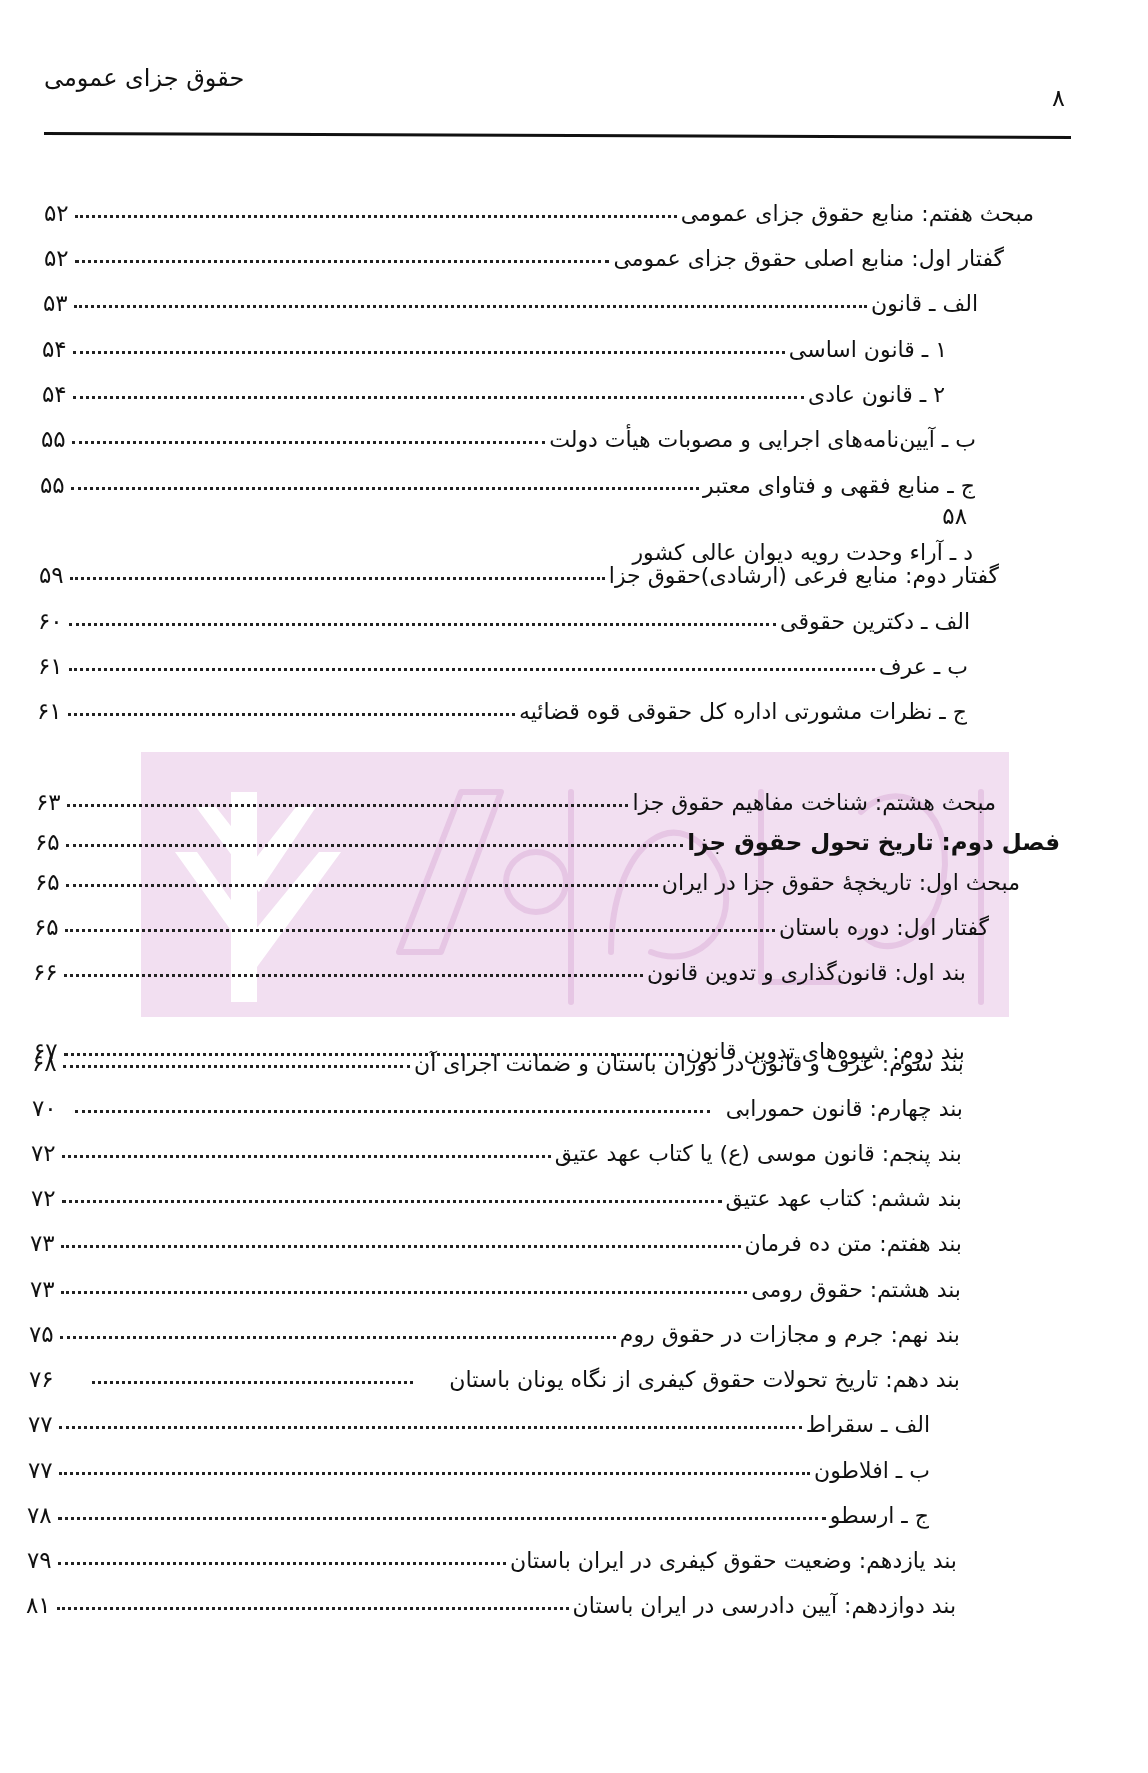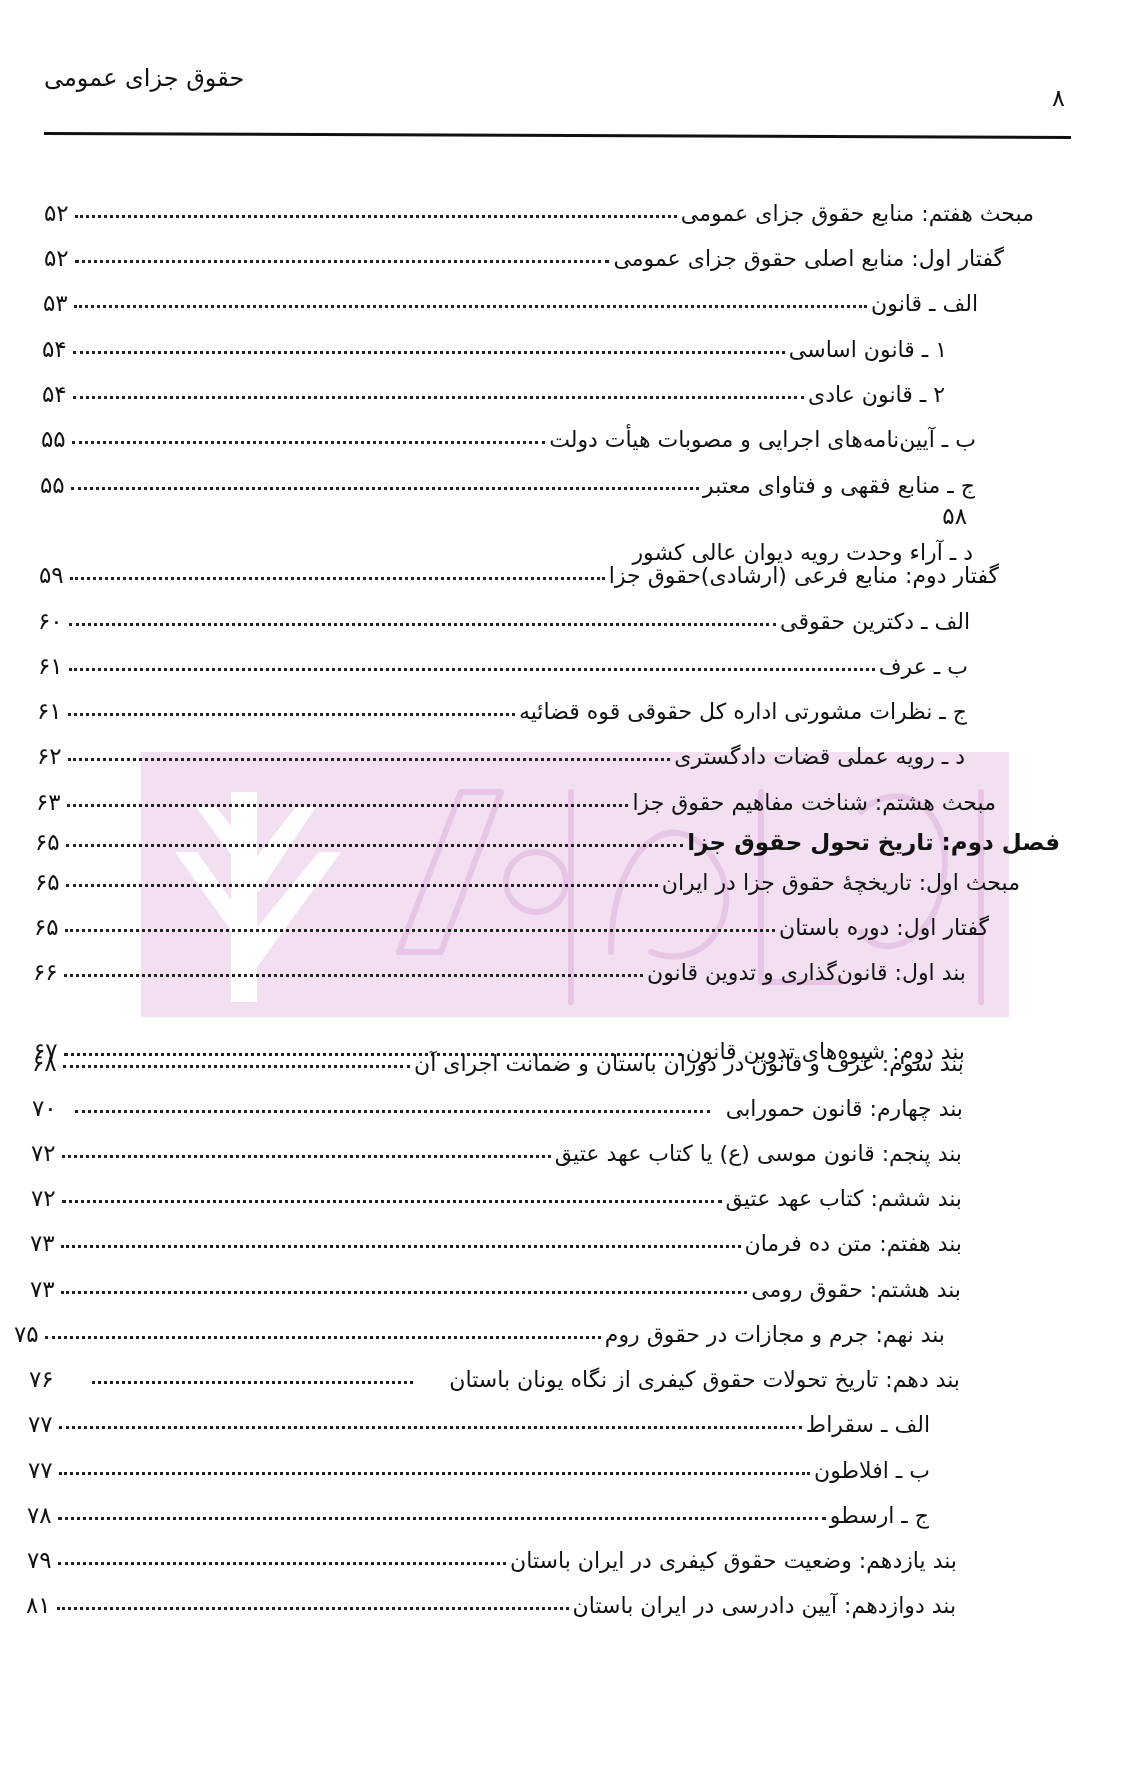--- a/index.html
+++ b/index.html
@@ -111,25 +111,20 @@
     <div class="row" style="top:639px;left:38px;width:930px;">
       <span class="num">۶۱</span>
       <span class="dots"></span>
       <span class="label">ب ـ عرف</span>
     </div>
     <div class="row" style="top:684px;left:37px;width:930px;">
       <span class="num">۶۱</span>
       <span class="dots"></span>
       <span class="label">ج ـ نظرات مشورتی اداره کل حقوقی قوه قضائیه</span>
     </div>
-    <div class="row" style="top:729px;left:37px;width:928px;">
-      <span class="num">۶۲</span>
-      <span class="dots"></span>
-      <span class="label">د ـ رویه عملی قضات دادگستری</span>
-    </div>
     <div class="row" style="top:775px;left:36px;width:960px;justify-content:center;">
       <span class="num">۶۳</span>
       <span class="dots"></span>
       <span class="label">مبحث هشتم: شناخت مفاهیم حقوق جزا</span>
     </div>
     <div class="row bold" style="top:815px;left:35px;width:1025px;">
       <span class="num">۶۵</span>
       <span class="dots"></span>
       <span class="label">فصل دوم: تاریخ تحول حقوق جزا</span>
     </div>
@@ -176,21 +171,21 @@
     <div class="row" style="top:1216px;left:30px;width:932px;">
       <span class="num">۷۳</span>
       <span class="dots"></span>
       <span class="label">بند هفتم: متن ده فرمان</span>
     </div>
     <div class="row" style="top:1262px;left:30px;width:931px;">
       <span class="num">۷۳</span>
       <span class="dots"></span>
       <span class="label">بند هشتم: حقوق رومی</span>
     </div>
-    <div class="row" style="top:1307px;left:14px;width:931px;">
+    <div class="row" style="top:1307px;left:29px;width:931px;">
       <span class="num">۷۵</span>
       <span class="dots"></span>
       <span class="label">بند نهم: جرم و مجازات در حقوق روم</span>
     </div>
     <div class="row" style="top:1352px;left:29px;width:931px;gap:32px;">
       <span class="num">۷۶</span>
       <span class="dots"></span>
       <span class="label">بند دهم: تاریخ تحولات حقوق کیفری از نگاه یونان باستان</span>
     </div>
     <div class="row" style="top:1397px;left:28px;width:902px;">

